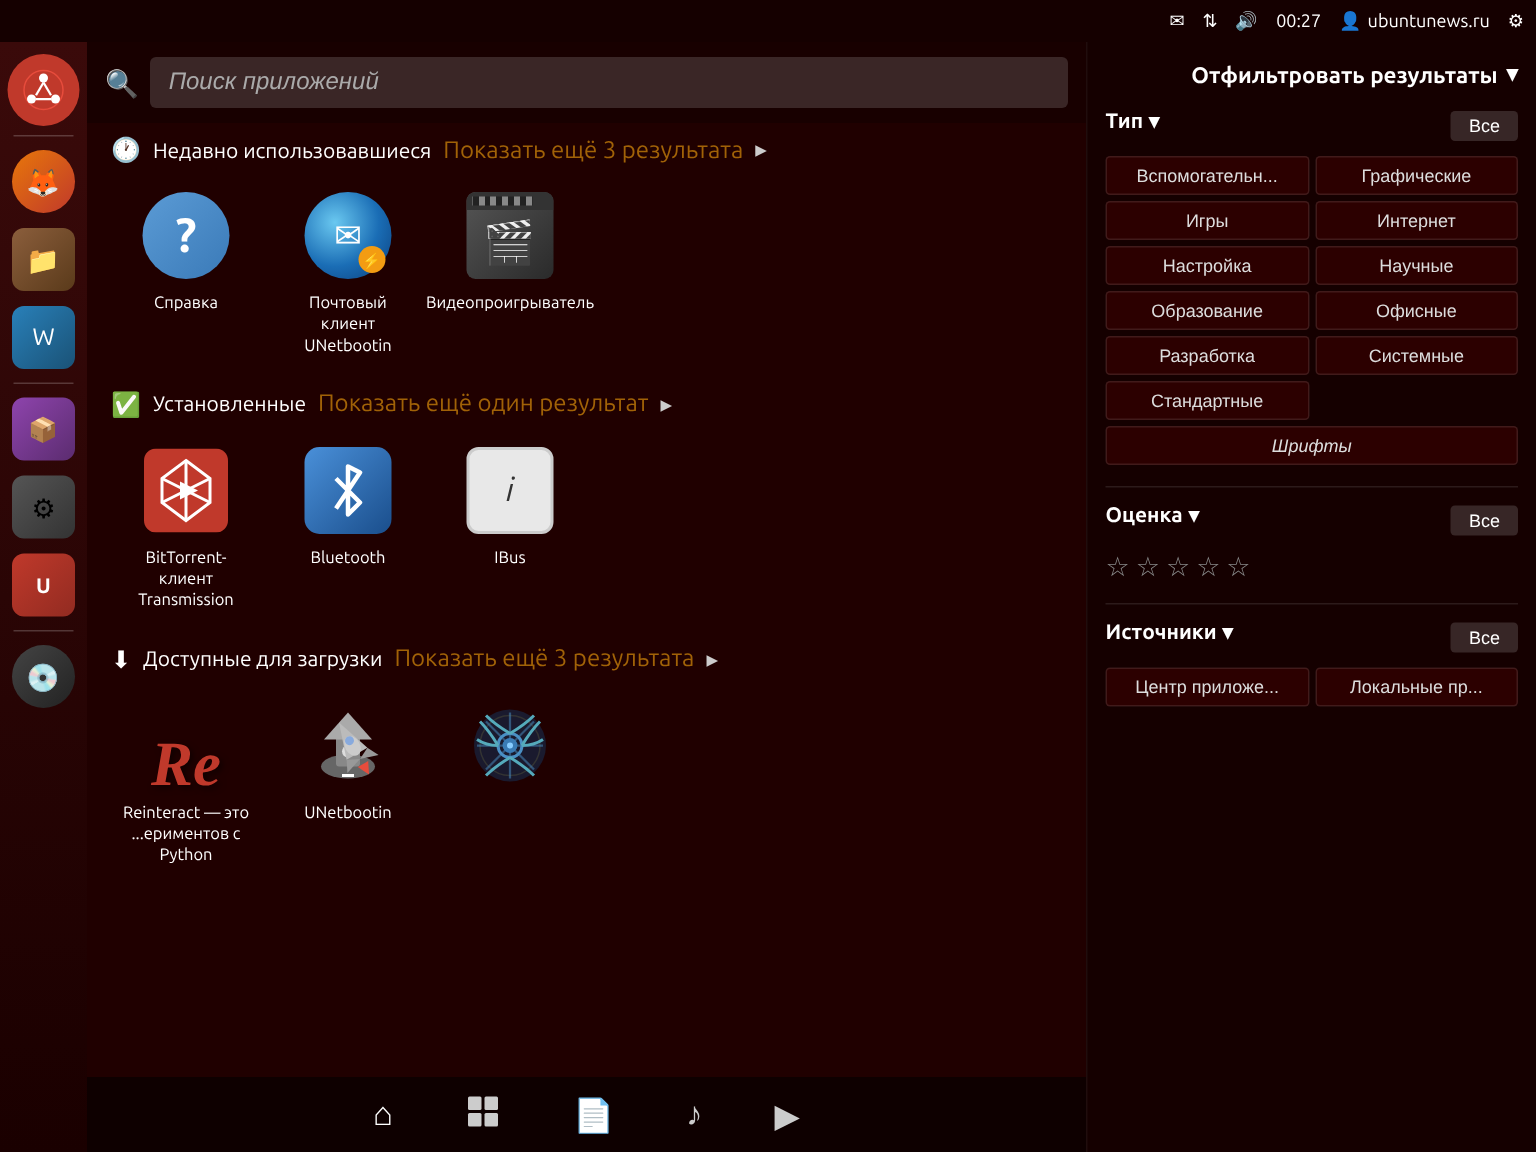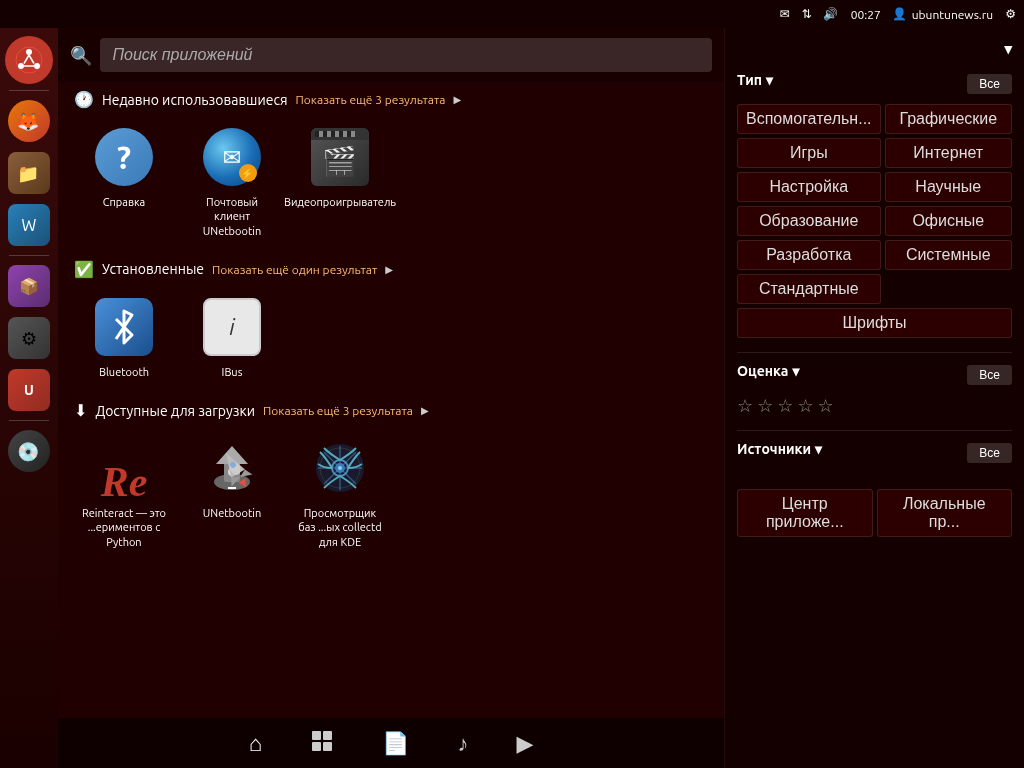--- a/index.html
+++ b/index.html
@@ -147,22 +147,22 @@
       gap: 8px;
       margin-bottom: 10px;
       color: #fff;
       font-size: 14px;
     }
     .section-title {
       font-weight: 400;
       color: #fff;
     }
     .section-more {
-      color: #fdba74;
-      font-size: 12px;
+      color: #a16207;
+      font-size: 16px;
       cursor: pointer;
     }
     .section-more-arrow {
       color: #ccc;
       font-size: 10px;
     }
 
     .apps-row {
       display: flex;
       gap: 8px;
@@ -292,26 +292,27 @@
       grid-template-columns: 1fr 1fr;
       gap: 4px;
       margin-bottom: 14px;
     }
     .filter-btn {
       background: rgba(60,0,0,0.6);
       border: 1px solid rgba(255,255,255,0.1);
       color: #ddd;
       padding: 5px 8px;
       border-radius: 3px;
-      font-size: 16px;
+      font-size: 12px;
       cursor: pointer;
       text-align: center;
     }
     .filter-btn.full-width {
       grid-column: 1 / -1;
+      font-style: italic;
     }
     .filter-divider {
       width: 100%;
       height: 1px;
       background: rgba(255,255,255,0.1);
       margin: 10px 0;
     }
     .stars-row {
       display: flex;
       gap: 4px;
@@ -466,20 +467,35 @@
 
       <div class="section">
         <div class="section-header">
           <span style="font-size:16px;color:#4caf50;">✅</span>
           <span class="section-title">Установленные</span>
           <span class="section-more">Показать ещё один результат</span>
           <span class="section-more-arrow">▶</span>
         </div>
         <div class="apps-row">
 
+          <div class="app-item">
+            <div class="app-icon-wrap">
+              <div style="width:58px;height:58px;display:flex;align-items:center;justify-content:center;">
+                <svg width="56" height="56" viewBox="0 0 56 56">
+                  <rect width="56" height="56" rx="8" fill="#c0392b"></rect>
+                  <polygon points="28,8 44,20 44,36 28,48 12,36 12,20" fill="none" stroke="white" stroke-width="2"></polygon>
+                  <line x1="28" y1="8" x2="28" y2="48" stroke="white" stroke-width="2"></line>
+                  <line x1="12" y1="20" x2="44" y2="36" stroke="white" stroke-width="2"></line>
+                  <line x1="44" y1="20" x2="12" y2="36" stroke="white" stroke-width="2"></line>
+                  <polygon points="24,22 36,28 24,34" fill="white"></polygon>
+                </svg>
+              </div>
+            </div>
+            <span class="app-label">BitTorrent-клиент Transmission</span>
+          </div>
 
           <div class="app-item">
             <div class="app-icon-wrap">
               <div style="width:58px;height:58px;background:linear-gradient(135deg,#4a90d9,#1a4e8c);border-radius:10px;display:flex;align-items:center;justify-content:center;">
                 <svg width="32" height="40" viewBox="0 0 32 40">
                   <polyline points="8,32 24,8 16,4 16,36 24,28 8,12" fill="none" stroke="white" stroke-width="3" stroke-linejoin="round"></polyline>
                 </svg>
               </div>
             </div>
             <span class="app-label">Bluetooth</span>
@@ -557,21 +573,20 @@
                   <path d="M34,26 Q42,26 48,22" fill="none" stroke="#5ab" stroke-width="2"></path>
                   <path d="M18,26 Q12,16 6,10" fill="none" stroke="#5ab" stroke-width="2"></path>
                   <path d="M18,26 Q10,26 4,22" fill="none" stroke="#5ab" stroke-width="2"></path>
                   <path d="M26,34 Q16,40 10,46" fill="none" stroke="#5ab" stroke-width="2"></path>
                   <path d="M26,34 Q36,40 42,46" fill="none" stroke="#5ab" stroke-width="2"></path>
                   <circle cx="26" cy="26" r="5" fill="#3a7bb5"></circle>
                   <circle cx="26" cy="26" r="2" fill="#88ccff"></circle>
                 </svg>
               </div>
             </div>
-            <span class="app-label">Просмотрщик баз ...ых collectd для KDE</span>
           </div>
         </div>
       </div>
 
     </div>
 
     <div class="bottom-nav">
       <span class="nav-item active">⌂</span>
       <span class="nav-item">
         <svg width="24" height="24" viewBox="0 0 24 24" fill="currentColor">
@@ -584,20 +599,21 @@
       <span class="nav-item">📄</span>
       <span class="nav-item">♪</span>
       <span class="nav-item">▶</span>
     </div>
 
   </div>
 
   <div class="filter-panel">
 
     <div class="filter-header">
+      <span>Отфильтровать результаты</span>
       <span>▾</span>
     </div>
 
     <div>
       <div style="display:flex;align-items:center;justify-content:space-between;margin-bottom:8px;">
         <div class="filter-section-title">
           <span>Тип</span>
           <span>▾</span>
         </div>
         <button class="filter-all-btn">Все</button>
@@ -633,21 +649,21 @@
         <span class="star">☆</span>
         <span class="star">☆</span>
         <span class="star">☆</span>
         <span class="star">☆</span>
       </div>
     </div>
 
     <div class="filter-divider"></div>
 
     <div>
-      <div style="display:flex;align-items:center;justify-content:space-between;margin-bottom:24px;">
+      <div style="display:flex;align-items:center;justify-content:space-between;margin-bottom:8px;">
         <div class="filter-section-title">
           <span>Источники</span>
           <span>▾</span>
         </div>
         <button class="filter-all-btn">Все</button>
       </div>
       <div class="filter-grid">
         <button class="filter-btn">Центр приложе...</button>
         <button class="filter-btn">Локальные пр...</button>
       </div>

